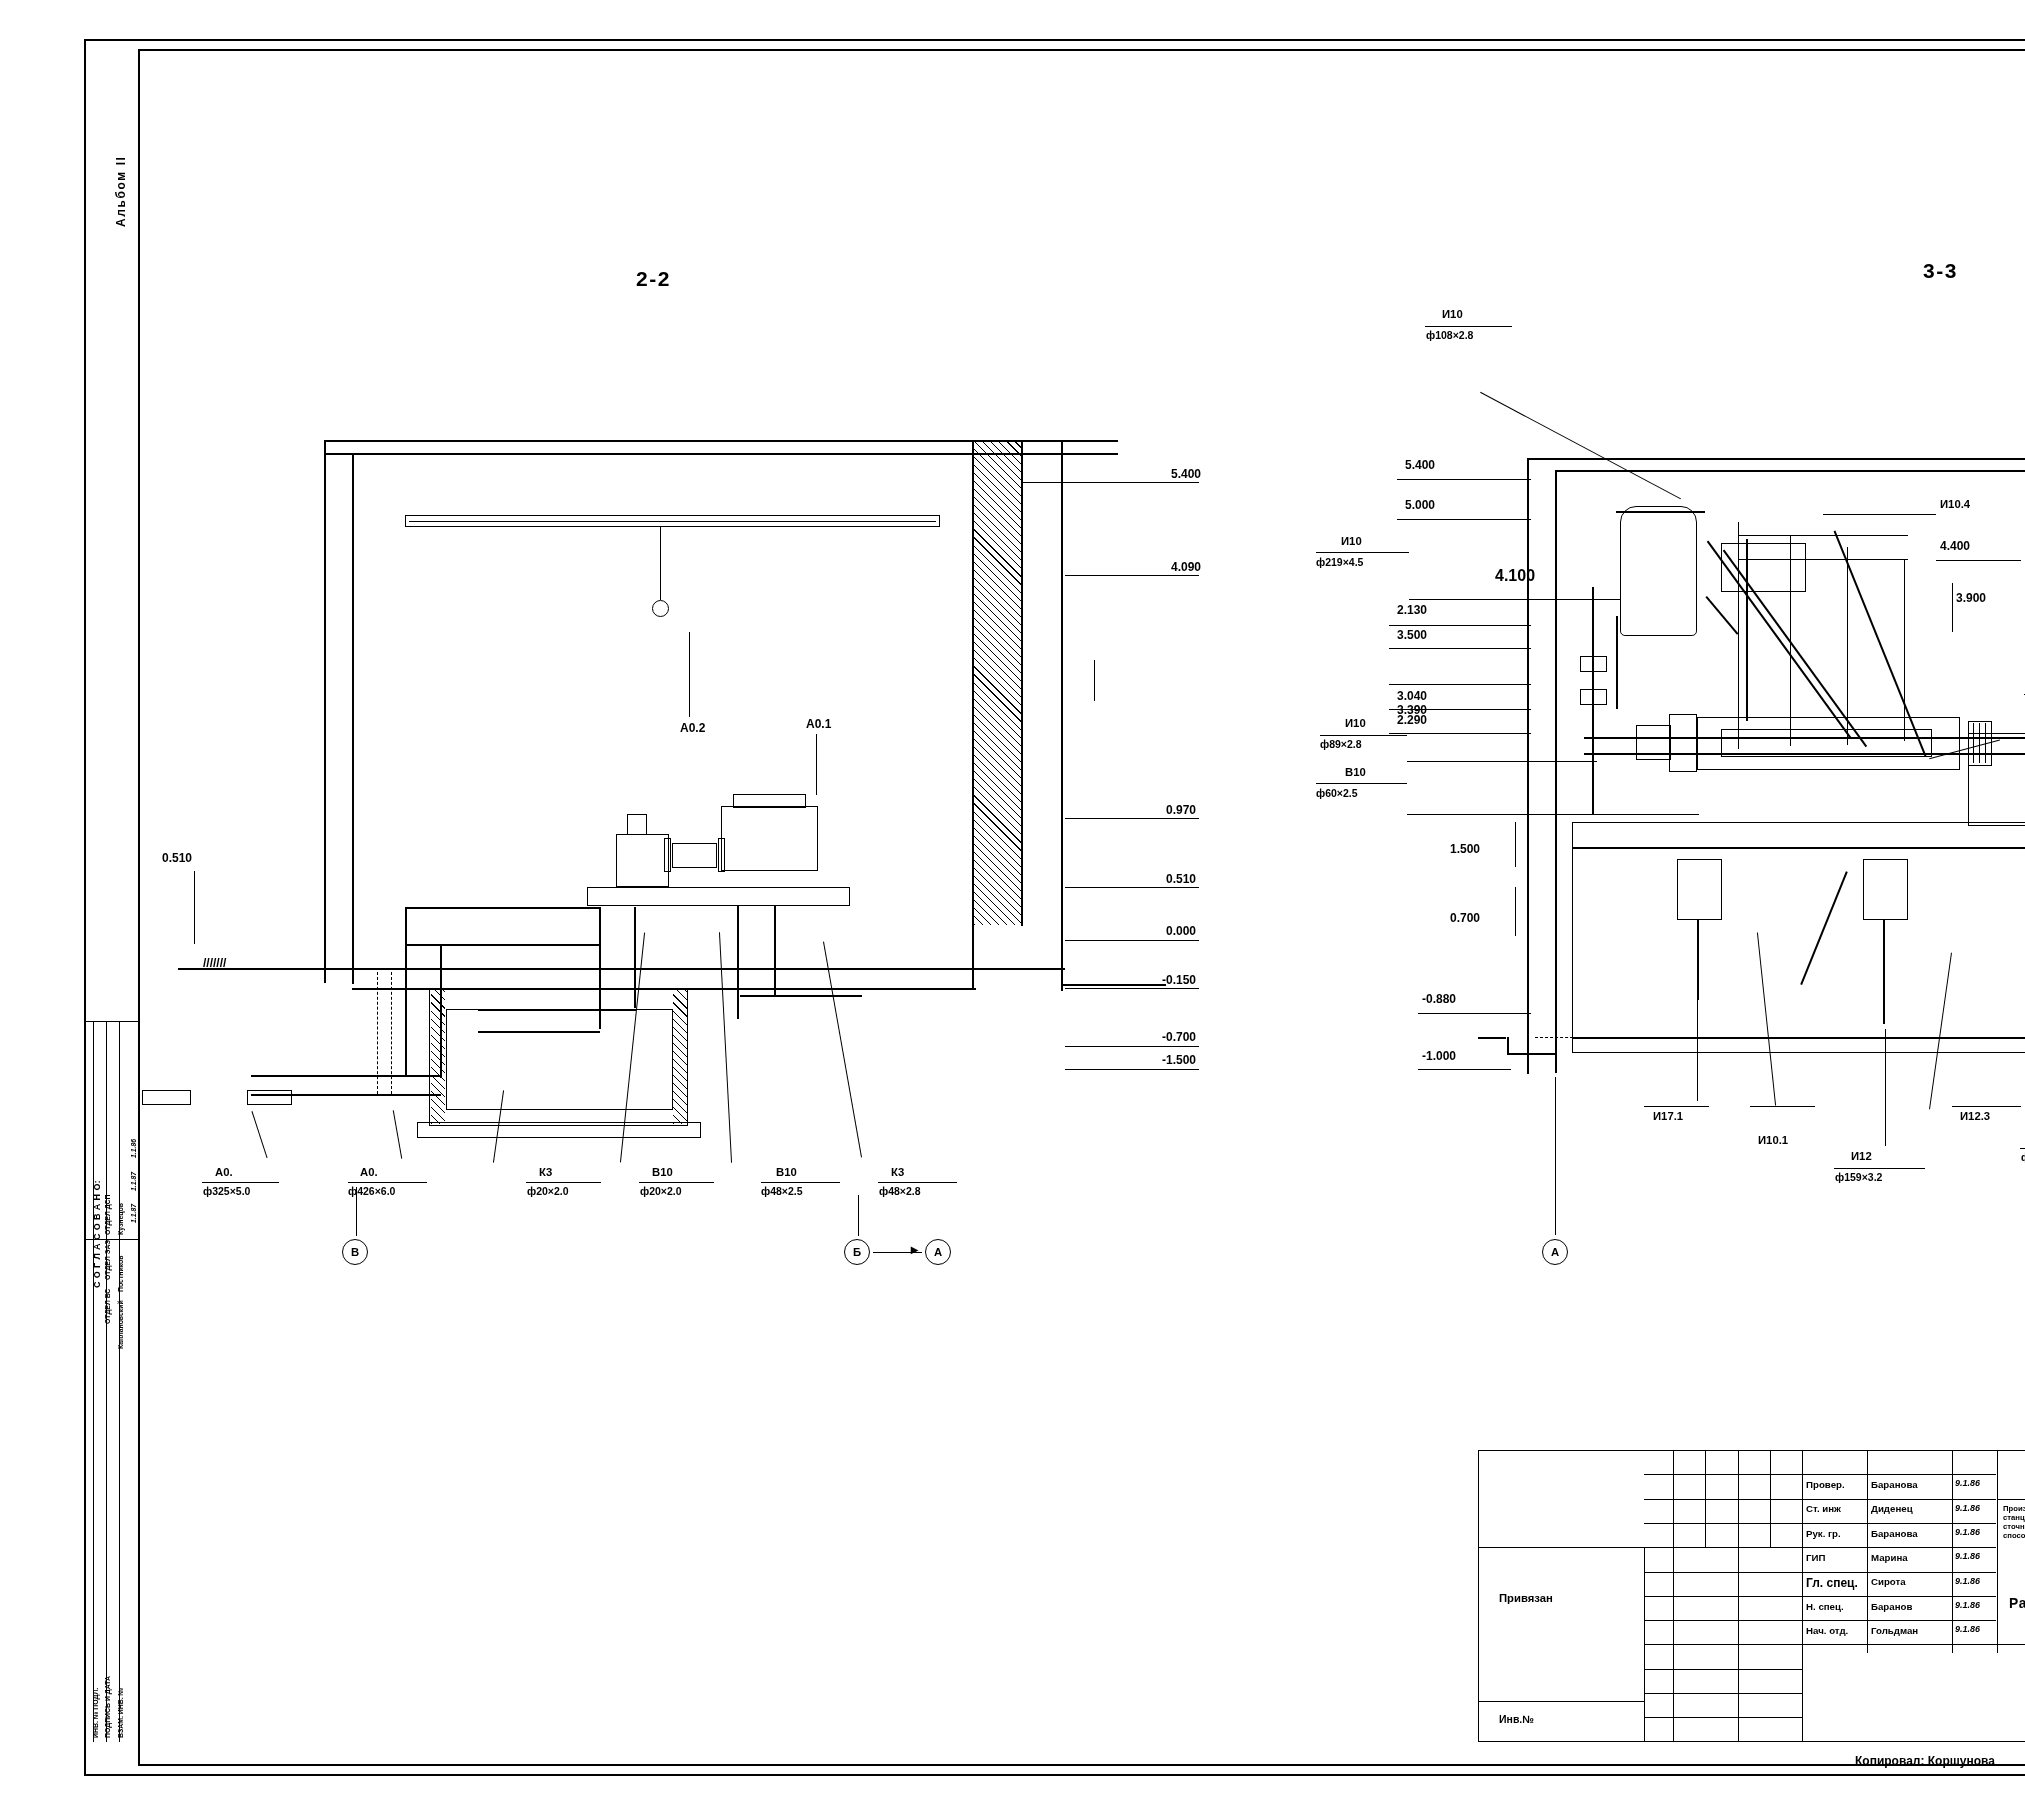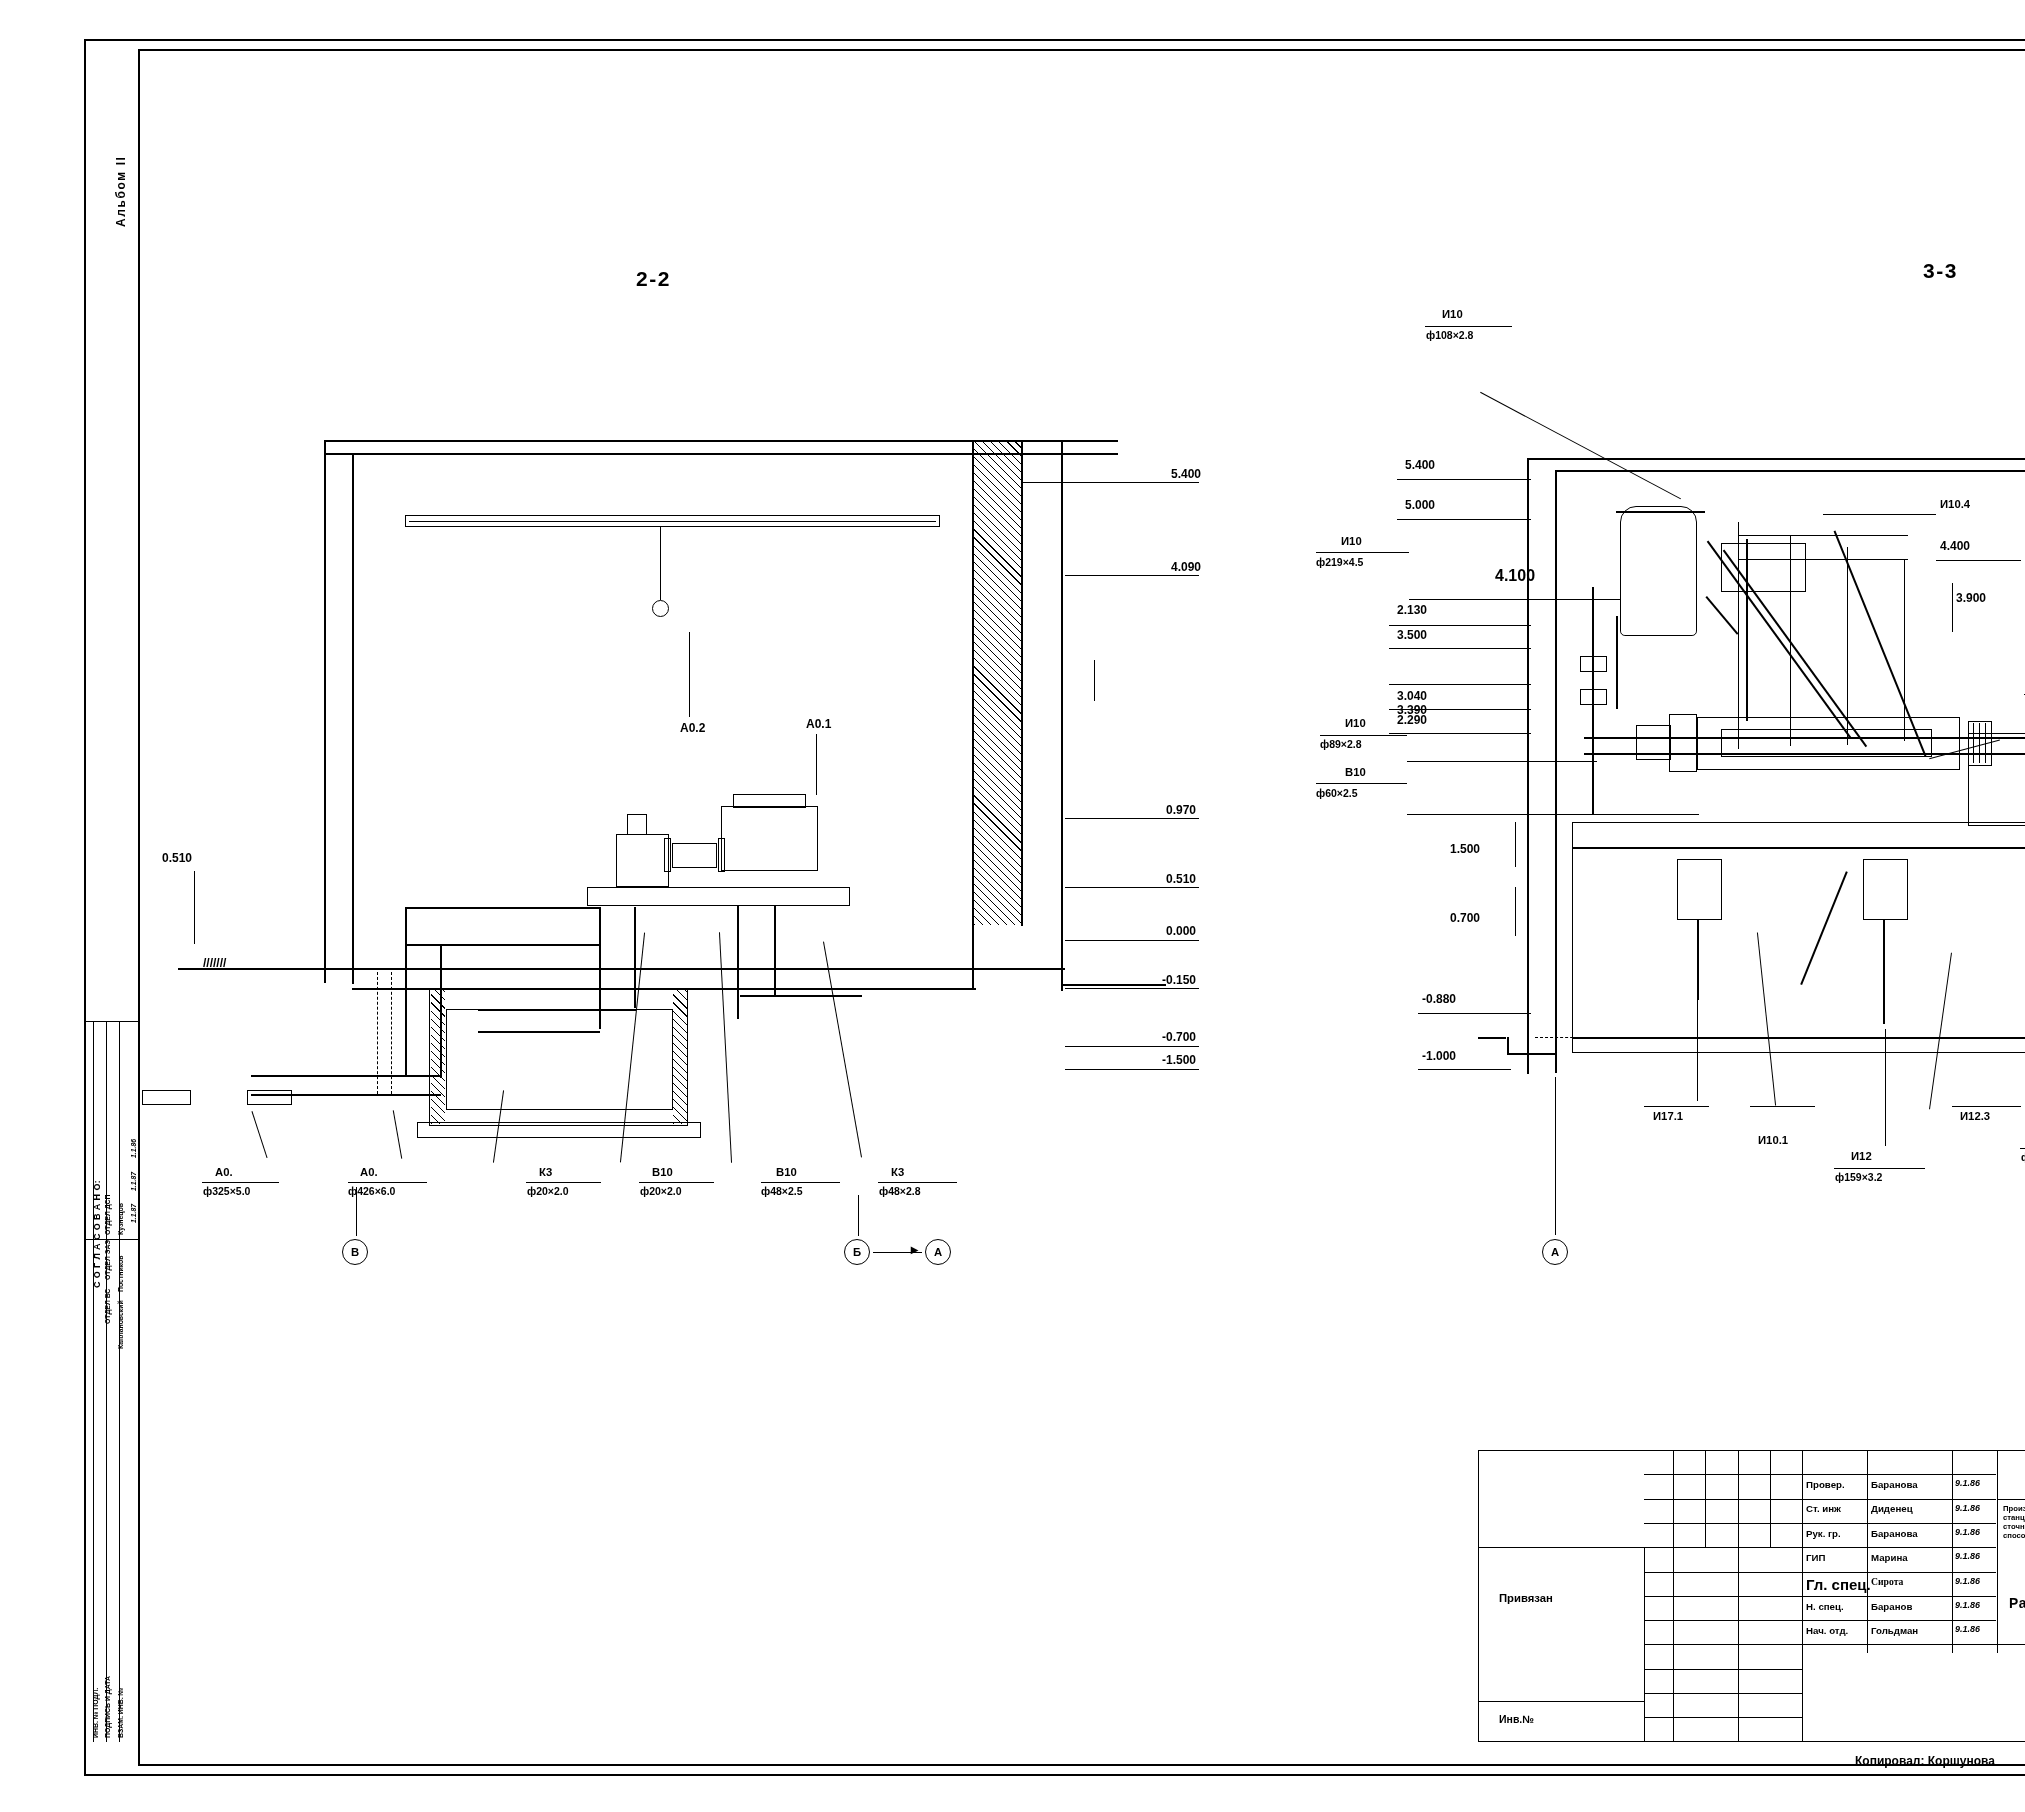--- a/index.html
+++ b/index.html
@@ -399,22 +399,22 @@
   <div class="txt xsmall ital" style="left:1955px;top:1503px;font-size:9px;">9.1.86</div>
 
   <div class="txt xsmall" style="left:1806px;top:1528px;font-size:9.7px;">Рук. гр.</div>
   <div class="txt xsmall" style="left:1871px;top:1528px;font-size:9.7px;">Баранова</div>
   <div class="txt xsmall ital" style="left:1955px;top:1527px;font-size:9px;">9.1.86</div>
 
   <div class="txt xsmall" style="left:1806px;top:1552px;font-size:9.7px;">ГИП</div>
   <div class="txt xsmall" style="left:1871px;top:1552px;font-size:9.7px;">Марина</div>
   <div class="txt xsmall ital" style="left:1955px;top:1551px;font-size:9px;">9.1.86</div>
 
-  <div class="txt xsmall" style="left:1806px;top:1576px;font-size:15px;">Гл. спец.</div>
-  <div class="txt xsmall" style="left:1871px;top:1576px;font-size:9.7px;font-family:Liberation Serif, serif;">Сирота</div>
+  <div class="txt xsmall" style="left:1806px;top:1576px;font-size:12px;">Гл. спец.</div>
+  <div class="txt xsmall" style="left:1871px;top:1576px;font-size:9.7px;">Сирота</div>
   <div class="txt xsmall ital" style="left:1955px;top:1576px;font-size:9px;">9.1.86</div>
 
   <div class="txt xsmall" style="left:1806px;top:1601px;font-size:9.7px;">Н. спец.</div>
   <div class="txt xsmall" style="left:1871px;top:1601px;font-size:9.7px;">Баранов</div>
   <div class="txt xsmall ital" style="left:1955px;top:1600px;font-size:9px;">9.1.86</div>
 
   <div class="txt xsmall" style="left:1806px;top:1625px;font-size:9.7px;">Нач. отд.</div>
   <div class="txt xsmall" style="left:1871px;top:1625px;font-size:9.7px;">Гольдман</div>
   <div class="txt xsmall ital" style="left:1955px;top:1624px;font-size:9px;">9.1.86</div>
 

